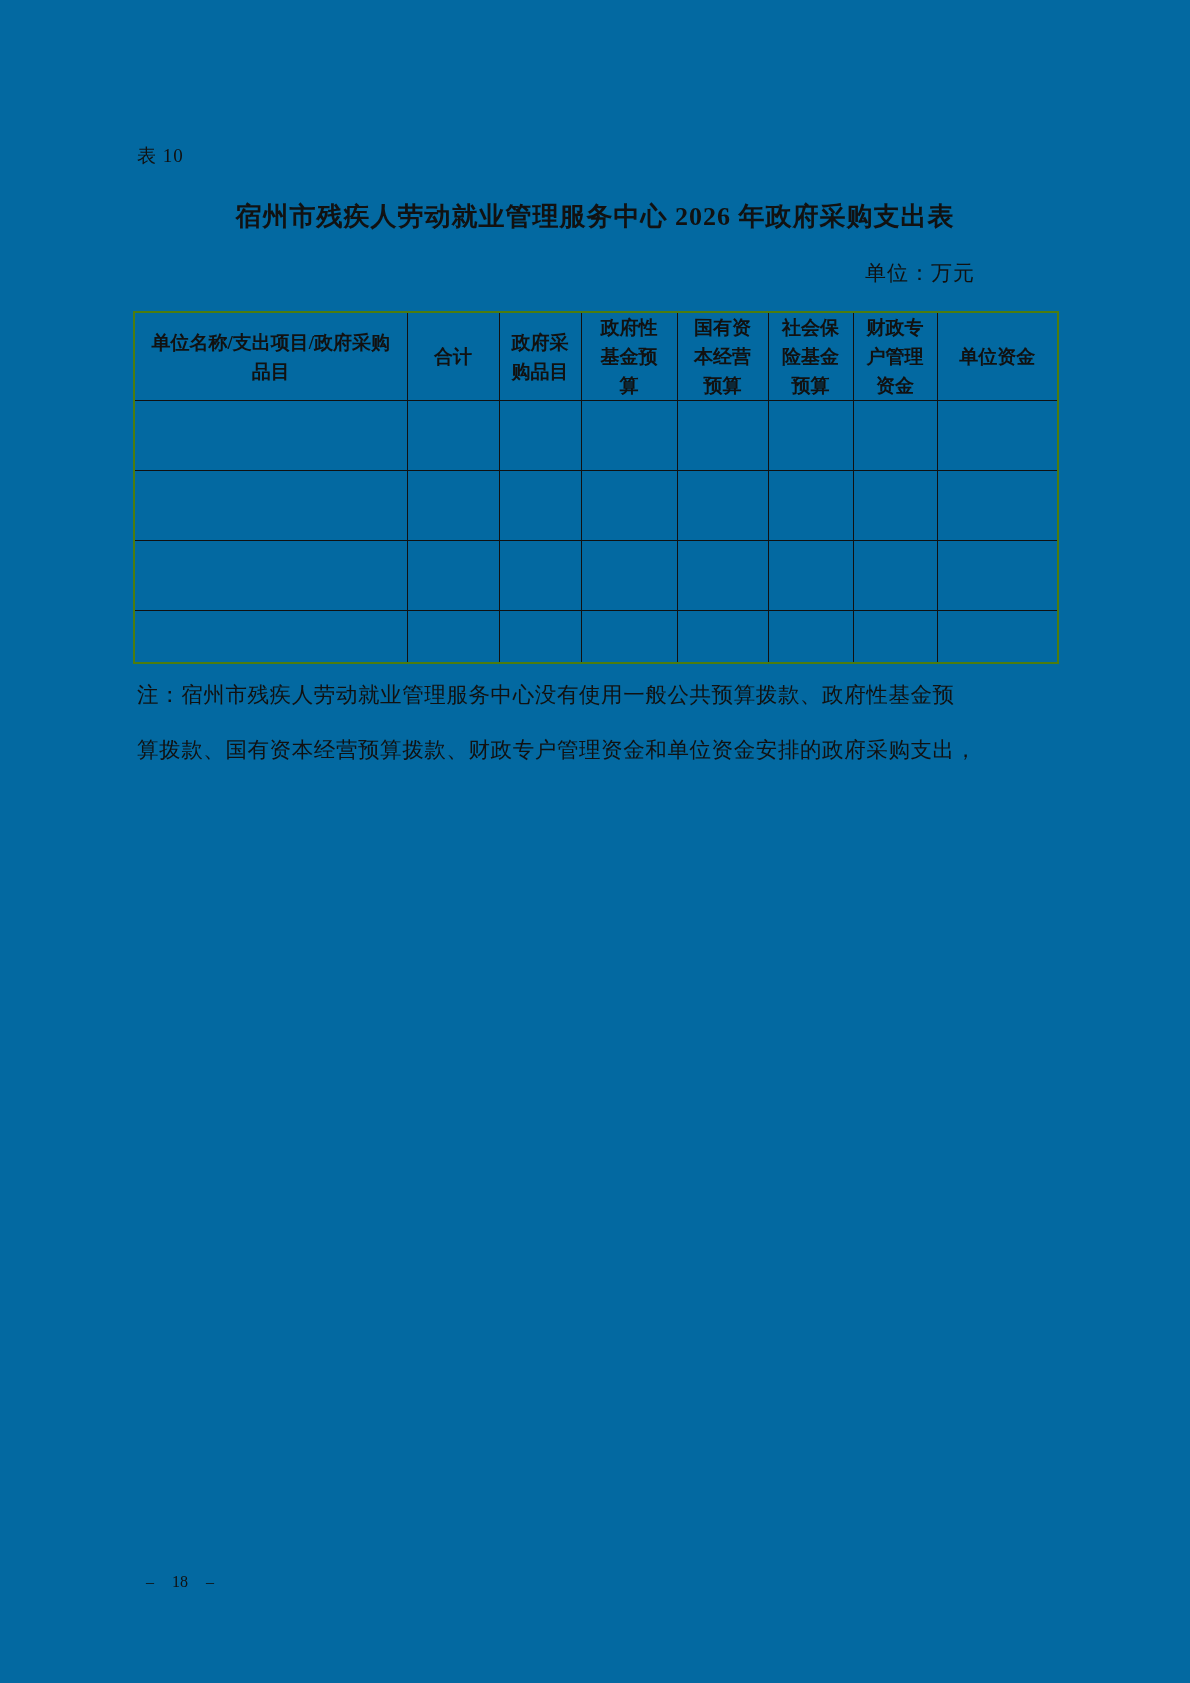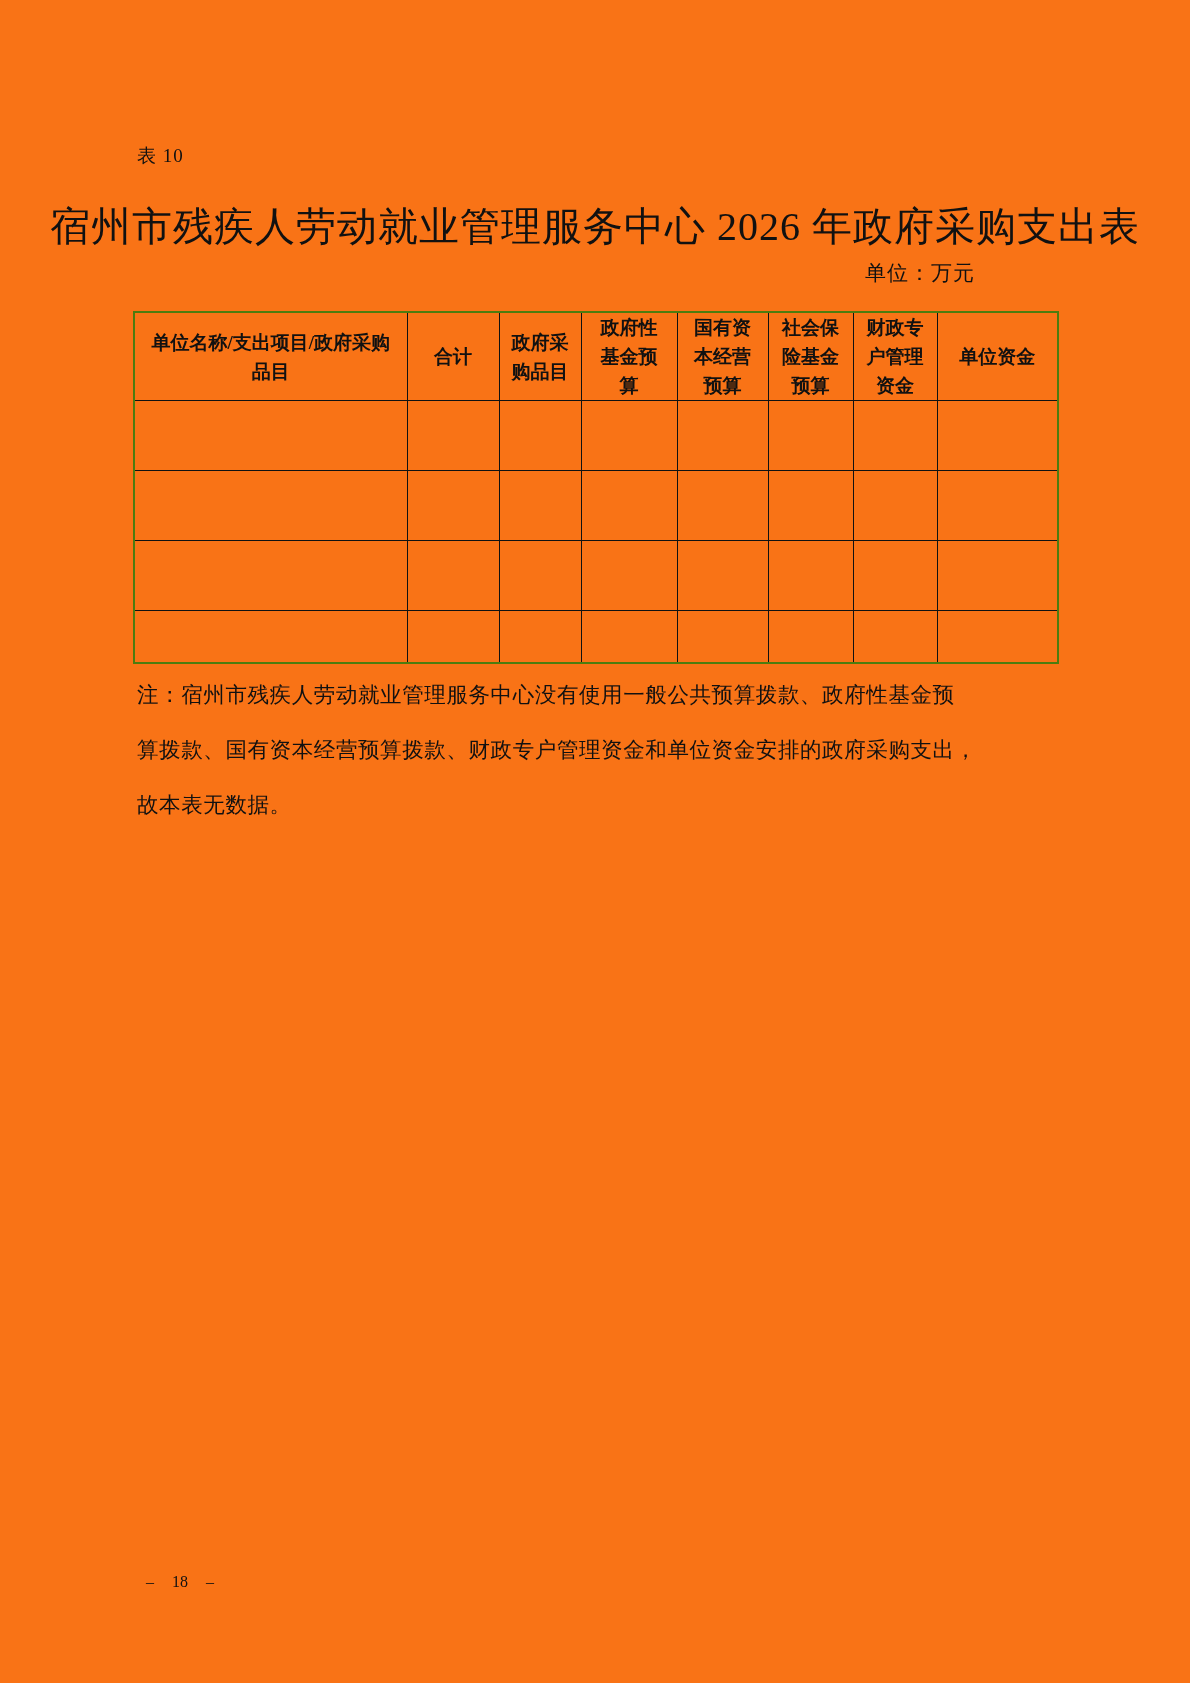--- a/index.html
+++ b/index.html
@@ -11,37 +11,37 @@
     position: relative;
     width: 1190px;
     height: 1683px;
     font-family: "Liberation Serif", serif;
     color: #111111;
     overflow: hidden;
   }
   .page {
     position: absolute;
     inset: 0;
-    background: #f97316;
+    background: #0369a1;
   }
   .table-label {
     position: absolute;
     left: 137px;
     top: 143px;
     font-size: 19px;
     letter-spacing: 1px;
   }
   .page-title {
     position: absolute;
     left: 0;
     right: 0;
     top: 199px;
     text-align: center;
-    font-size: 40px;
-    font-weight: normal;
+    font-size: 26px;
+    font-weight: bold;
     letter-spacing: 1px;
     white-space: nowrap;
   }
   .unit-label {
     position: absolute;
     right: 215px;
     top: 259px;
     font-size: 21px;
     letter-spacing: 1px;
   }
@@ -165,18 +165,17 @@
           <td></td>
           <td></td>
           <td></td>
         </tr>
       </tbody>
   </table>
 
   <div class="note">
     <div class="note-line">注：宿州市残疾人劳动就业管理服务中心没有使用一般公共预算拨款、政府性基金预</div>
     <div class="note-line">算拨款、国有资本经营预算拨款、财政专户管理资金和单位资金安排的政府采购支出，</div>
-    <div class="note-line">故本表无数据。</div>
   </div>
 
   <div class="page-number">– 18 –</div>
 
 </div>
 
 </body></html>

